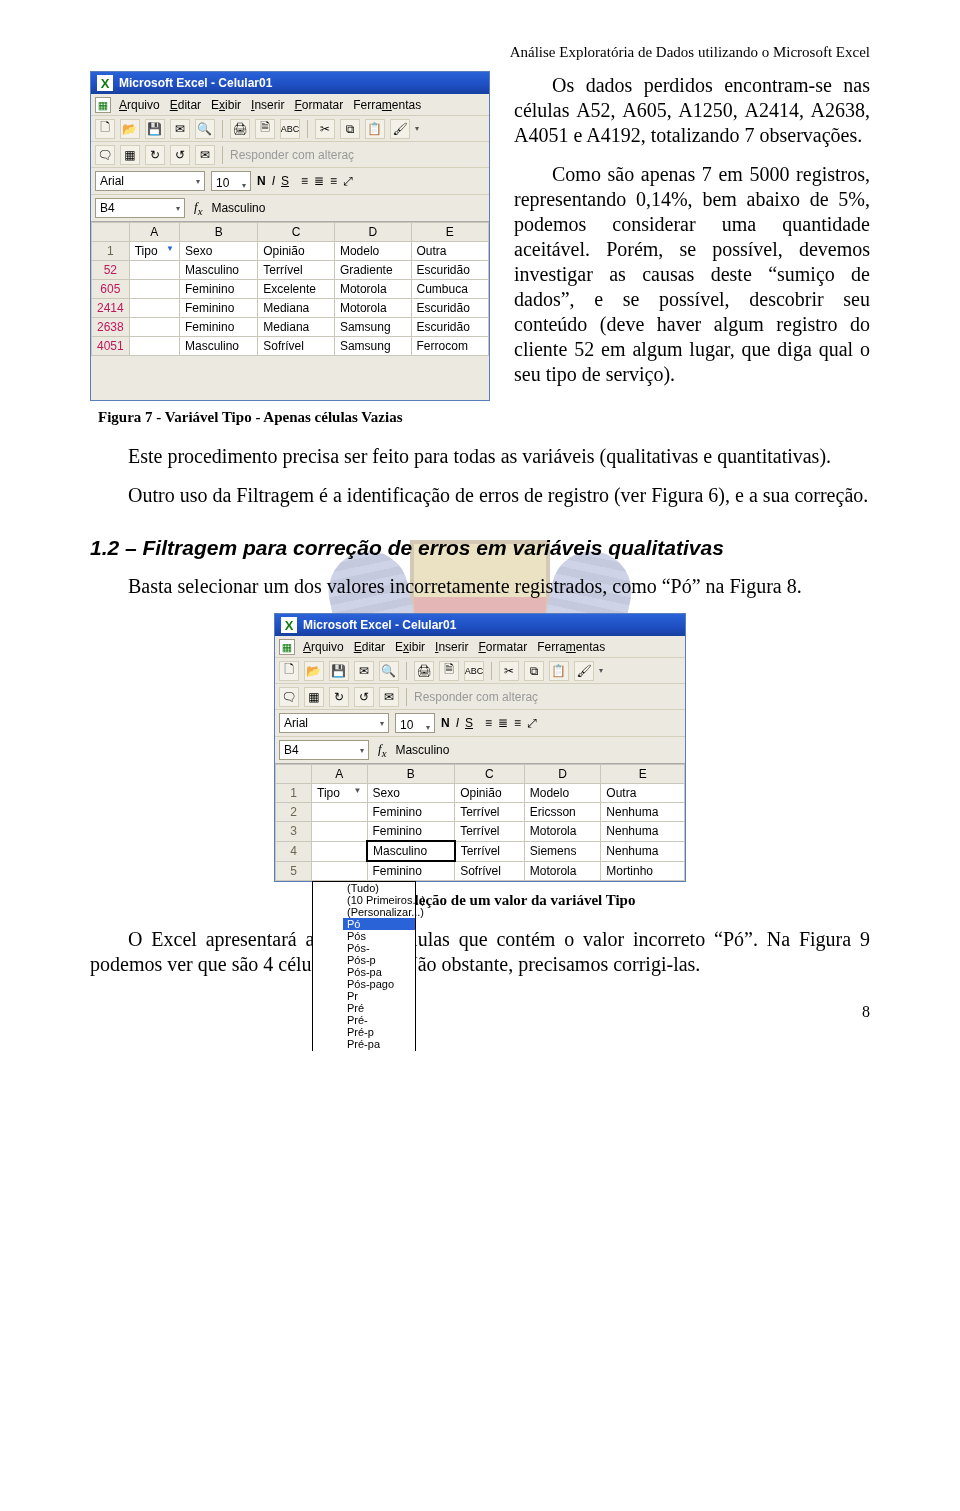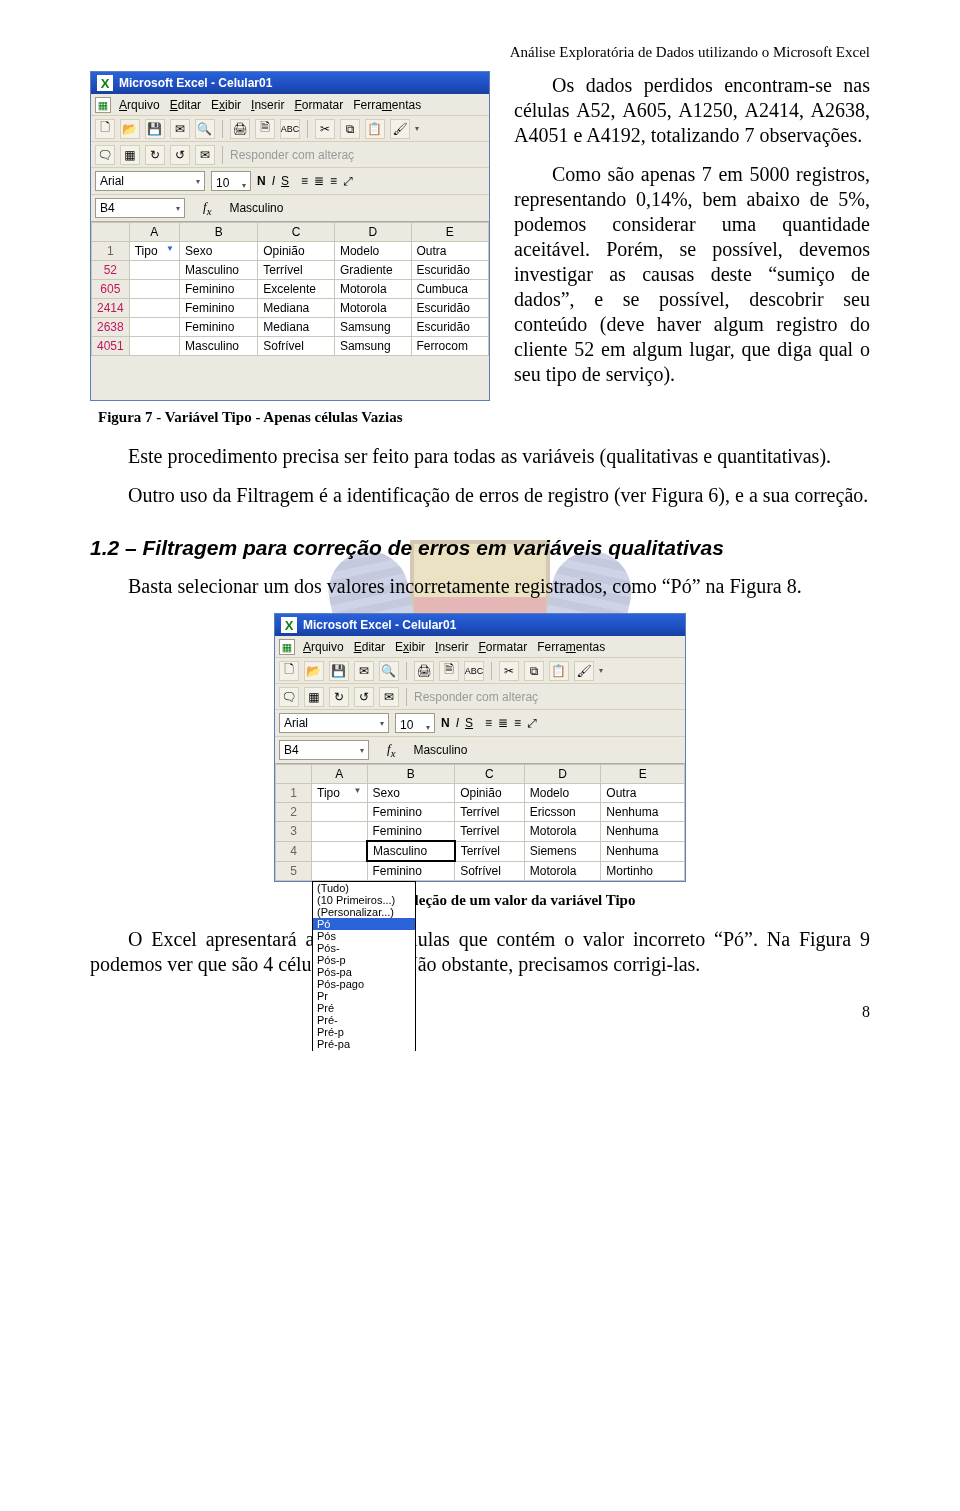--- a/index.html
+++ b/index.html
@@ -73,21 +73,21 @@
   }
   .fontbar .combo, .namebox {
     background: #fff; border: 1px solid #9e9a83; height: 20px;
     display: inline-flex; align-items: center; padding: 0 4px; font-size: 12px;
   }
   .fontbar .combo.wide { width: 110px; justify-content: space-between; }
   .fontbar .combo.sm { width: 40px; justify-content: space-between; align-items: flex-end; }
   .dd { font-size: 8px; color: #555; }
   .formulabar {
     background: #eceae0;
-    padding: 3px 4px; display: flex; align-items: center; gap: 18px;
+    padding: 3px 4px; display: flex; align-items: center; gap: 9px;
     border-bottom: 1px solid #aaa;
   }
   .namebox { width: 90px; justify-content: space-between; }
   .fx { font-style: italic; font-family: serif; font-size: 13px; }
   .grid table { border-collapse: collapse; font-size: 12px; background: #fff; width: 100%; }
   .grid th, .grid td { border: 1px solid #c9c7ba; padding: 2px 5px; text-align: left; }
   .grid th { background: #eceae0; font-weight: normal; text-align: center; }
   .grid th.rownum { width: 36px; text-align: center; }
   .grid td.rownum { background: #eceae0; text-align: center; color: #6b6750; }
   .filterbtn { float: right; font-size: 8px; color: #555; }
@@ -117,20 +117,21 @@
     position: relative;
   }
   .filter-list {
     position: absolute;
     left: 37px; top: 100%;
     width: 104px;
     background: #fff;
     border: 1px solid #000;
     font-size: 11px;
     z-index: 5;
+    padding-left: 30px;
   }
   .filter-list div { padding: 0 4px; white-space: nowrap; }
   .filter-list div.sel { background: #2a62d8; color: #fff; }
 
   .page-num {
     position: absolute;
     right: 90px; bottom: 30px;
     font-size: 16px;
   }
 

